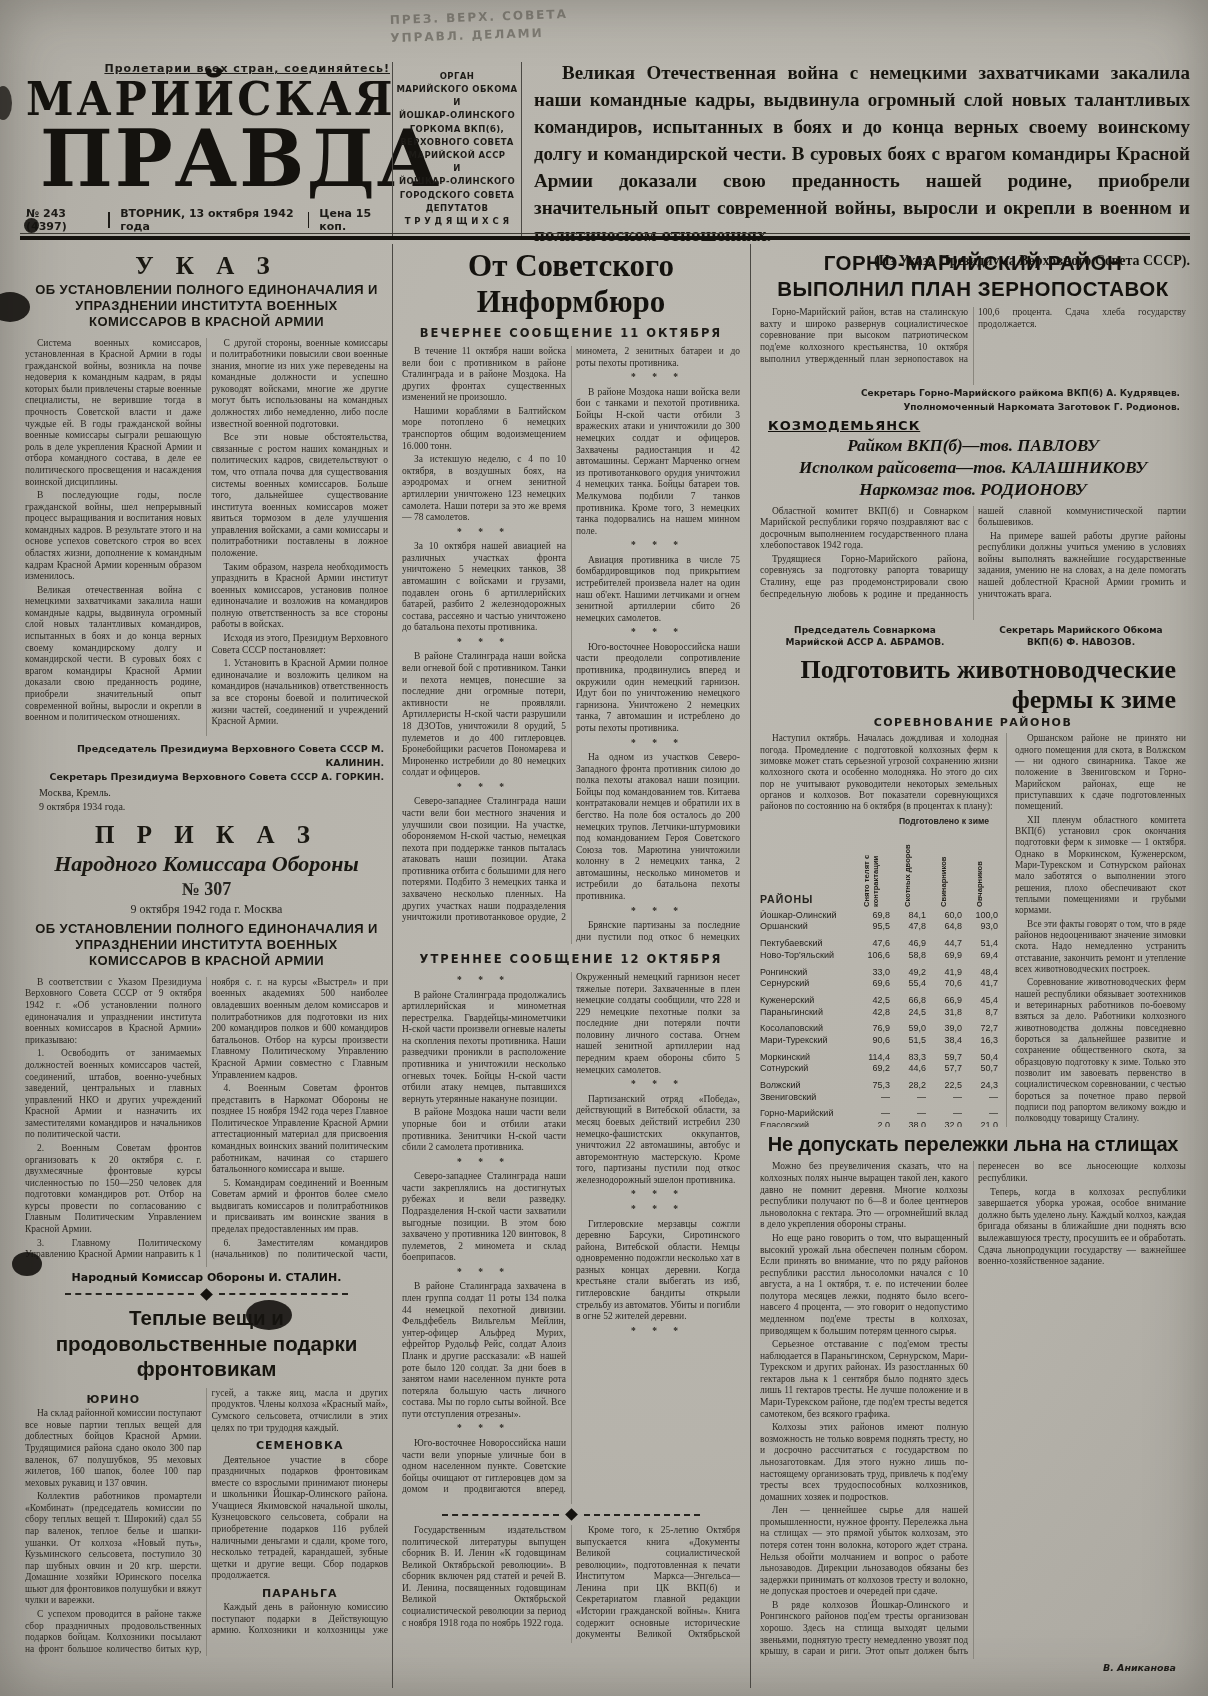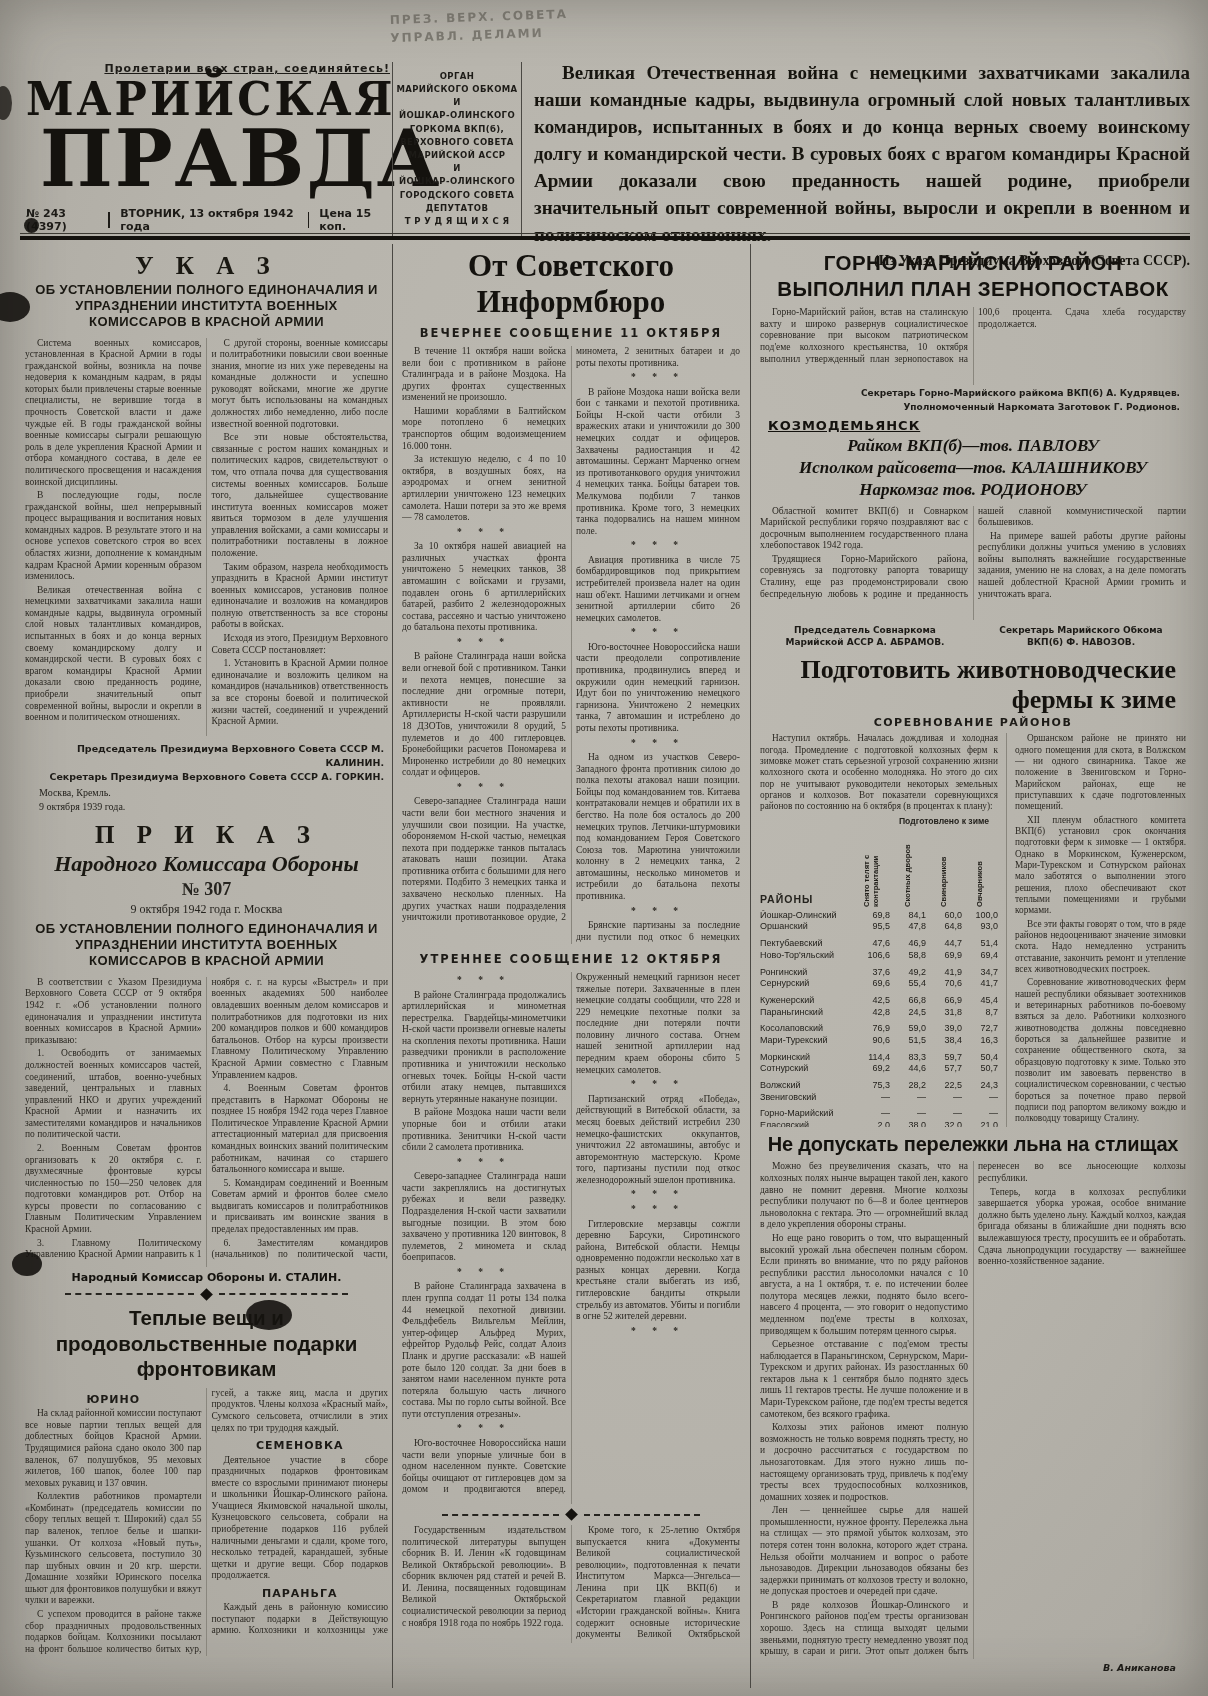--- a/index.html
+++ b/index.html
@@ -191,21 +191,21 @@
           <p>Таким образом, назрела необходимость упразднить в Красной Армии институт военных комиссаров, установив полное единоначалие и возложив на командиров полную ответственность за все стороны работы в войсках.</p>
           <p>Исходя из этого, Президиум Верховного Совета СССР постановляет:</p>
           <p>1. Установить в Красной Армии полное единоначалие и возложить целиком на командиров (начальников) ответственность за все стороны боевой и политической жизни частей, соединений и учреждений Красной Армии.</p>
         </div>
       <div class="sigblock">
         <div>Председатель Президиума Верховного Совета СССР М. КАЛИНИН.</div>
         <div>Секретарь Президиума Верховного Совета СССР А. ГОРКИН.</div>
       </div>
       <div class="placeline">
         <div>Москва, Кремль.</div>
-        <div>9 октября 1939 года.</div>
+        <div>9 октября 1934 года.</div>
       </div>
     </article>
 
     <article>
       <div class="h-kicker">П Р И К А З</div>
       <div class="h-org-it">Народного Комиссара Обороны</div>
       <div class="h-num">№ 307</div>
       <div class="h-dateline">9 октября 1942 года г. Москва</div>
       <div class="h-caps">ОБ УСТАНОВЛЕНИИ ПОЛНОГО ЕДИНОНАЧАЛИЯ И УПРАЗДНЕНИИ ИНСТИТУТА ВОЕННЫХ КОМИССАРОВ В КРАСНОЙ АРМИИ</div>
       <div class="body two-col h-prikazbody">
@@ -367,24 +367,24 @@
                 </div>
                 <div class="frow">
                   <span class="fname">Ново-Тор'яльский</span>
                   <span class="fv">106,6</span>
                   <span class="fv">58,8</span>
                   <span class="fv">69,9</span>
                   <span class="fv">69,4</span>
                 </div>
                 <div class="frow">
                   <span class="fname">Ронгинский</span>
-                  <span class="fv">37,6</span>
+                  <span class="fv">33,0</span>
                   <span class="fv">49,2</span>
                   <span class="fv">41,9</span>
-                  <span class="fv">34,7</span>
+                  <span class="fv">48,4</span>
                 </div>
                 <div class="frow">
                   <span class="fname">Сернурский</span>
                   <span class="fv">69,6</span>
                   <span class="fv">55,4</span>
                   <span class="fv">70,6</span>
                   <span class="fv">41,7</span>
                 </div>
                 <div class="frow">
                   <span class="fname">Куженерский</span>

